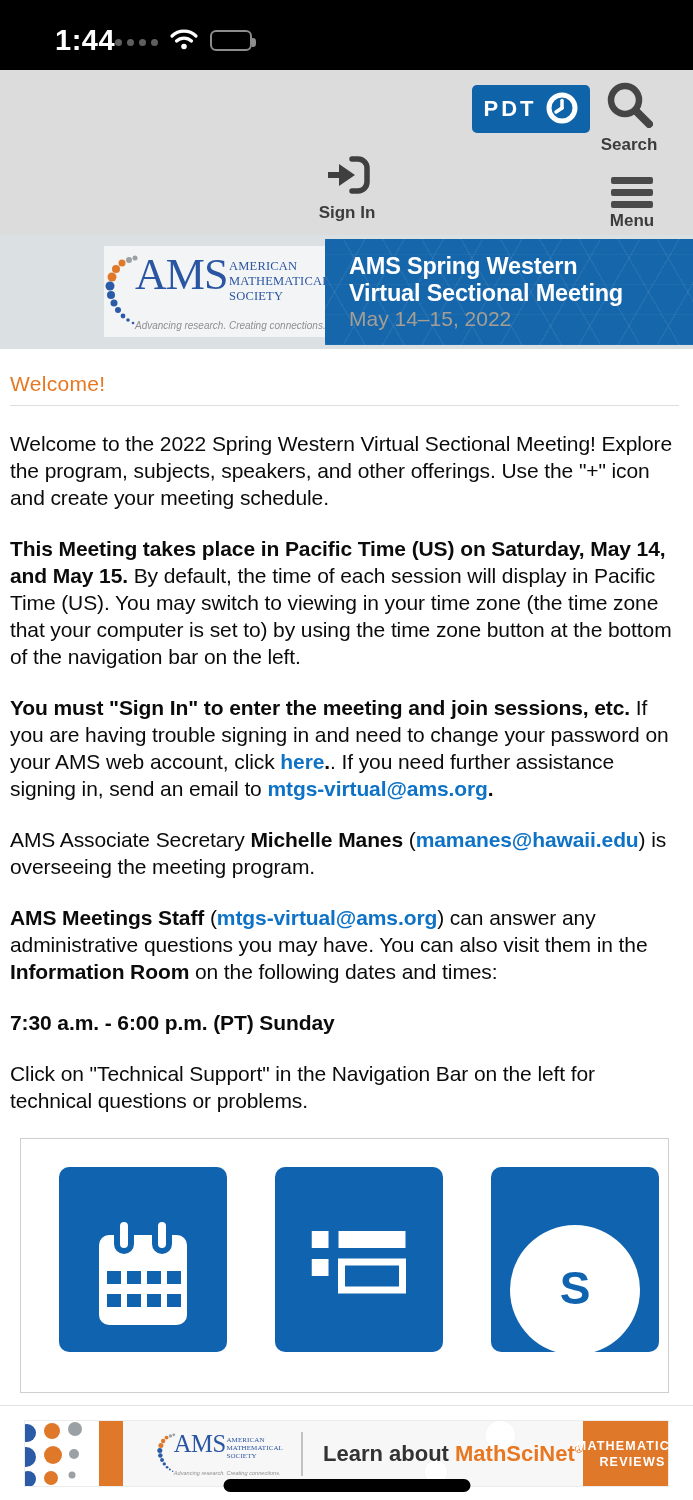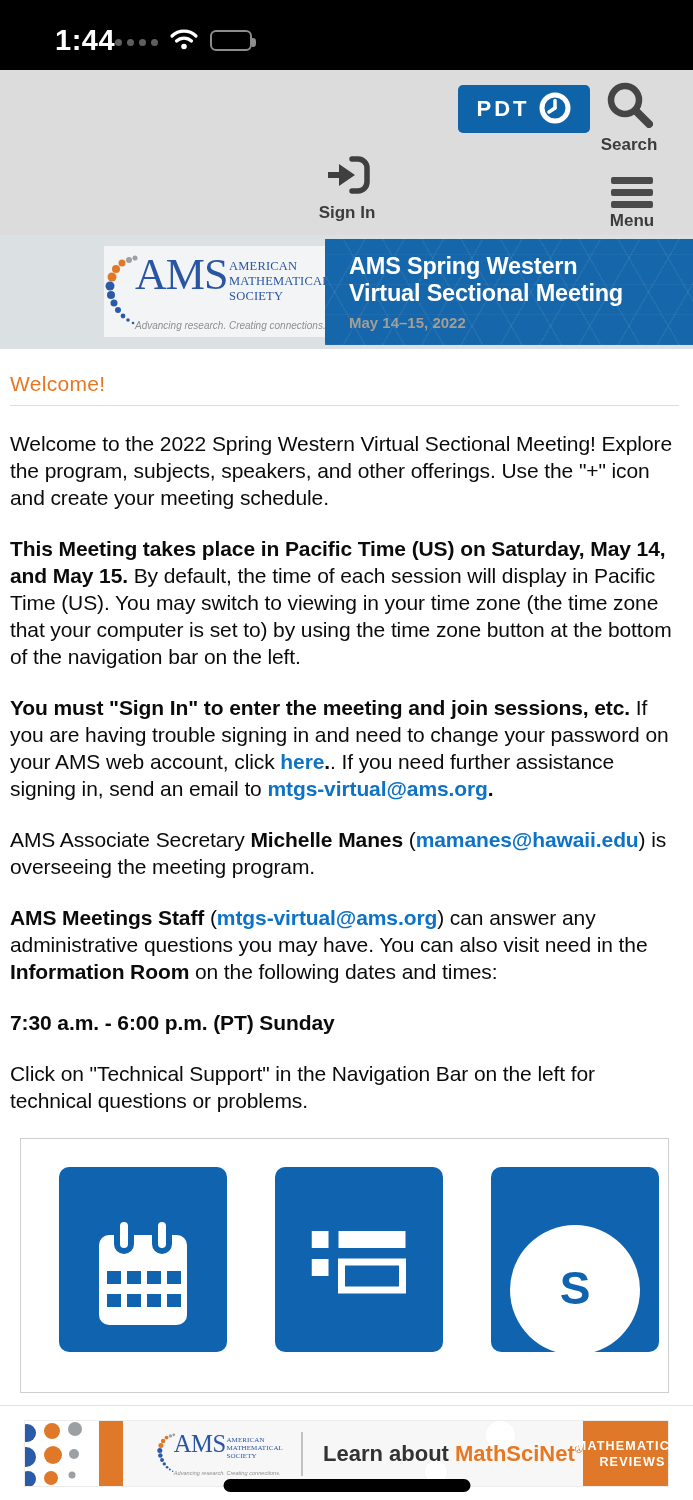--- a/index.html
+++ b/index.html
@@ -20,21 +20,21 @@
   .sig-dots{display:flex;gap:5px;margin-top:4px}
   .sig-dots i{width:7px;height:7px;border-radius:50%;background:#5f5f5f}
   .battery{position:relative;width:42px;height:21px;border:2px solid rgba(255,255,255,.55);
            border-radius:6px;padding:2px}
   .battery .lvl{width:100%;height:100%;background:#fff;border-radius:3px}
   .battery:after{content:"";position:absolute;right:-6px;top:6px;width:4px;height:9px;
                  background:rgba(255,255,255,.55);border-radius:0 3px 3px 0}
 
   
   .toolbar{height:165px;background:var(--toolbar_bg);position:relative}
-  .pdt-btn{position:absolute;right:103px;top:15px;width:132px;height:48px;border:none;
+  .pdt-btn{position:absolute;right:103px;top:15px;width:118px;height:48px;border:none;
            background:var(--brand_blue);border-radius:5px;display:flex;align-items:center;
            justify-content:center;gap:8px;cursor:pointer}
   .pdt-label{color:#fff;font-size:22px;font-weight:600;letter-spacing:3px;font-family:"Liberation Sans",sans-serif}
   .tool-item{position:absolute;text-align:center;cursor:pointer}
   .tool-label{font-size:17px;font-weight:bold;color:#3c3c3c;margin-top:3px;font-family:"Liberation Sans",sans-serif}
   .search-item{right:24px;top:10px;width:80px}
   .schedule-item{left:26px;top:82px;width:90px}
   .signin-item{left:287px;top:84px;width:120px}
   .menu-item{right:16px;top:100px;width:90px}
   .menu-bars{display:inline-flex;flex-direction:column;gap:5px;padding-top:6px}
@@ -51,21 +51,21 @@
             font-size:12.5px;line-height:15px;color:var(--logo_text_blue);letter-spacing:.2px}
   .ams-tagline{position:absolute;left:30px;bottom:0;width:189px;font-size:10px;font-style:italic;
                color:#8f8f8f;white-space:nowrap}
   .blue-banner{position:absolute;left:325px;top:4px;right:0;height:106px;background:var(--banner_blue);
     padding:14px 0 0 24px;cursor:default;
     background-image:
       repeating-linear-gradient(120deg,rgba(255,255,255,.06) 0 1.5px,transparent 1.5px 34px),
       repeating-linear-gradient(60deg,rgba(255,255,255,.06) 0 1.5px,transparent 1.5px 34px),
       repeating-linear-gradient(0deg,rgba(255,255,255,.04) 0 1.5px,transparent 1.5px 30px)}
   .banner-title{color:#fff;font-size:23.5px;font-weight:bold;line-height:27px;letter-spacing:-.2px}
-  .banner-dates{color:#a49e94;font-weight:bold;font-size:15px;margin-top:7px}
+  .banner-dates{color:#a49e94;font-weight:normal;font-size:21px;}
 
   
   .content{padding:0 14px 0 10px;background:#fff}
   .welcome{color:var(--accent_orange);font-size:21px;font-weight:normal;letter-spacing:.3px;
            margin:23px 0 0 0}
   .rule{border:none;border-top:1px solid #ddd;margin:9px 0 0 0}
   .content p{font-size:21px;line-height:27px;margin:24px 0 0 0;letter-spacing:-.1px;color:#0b0b0b}
   .content a{color:var(--link_blue);font-weight:bold;text-decoration:none;cursor:pointer}
   .hours{color:var(--hours_blue);font-weight:bold}
 
@@ -211,21 +211,21 @@
   <hr class="rule">
 
   <p><span>Welcome to the 2022 Spring Western Virtual Sectional Meeting!  Explore the program, subjects, speakers, and other offerings. Use the "+"  icon and create your meeting schedule.</span></p>
 
   <p><b>This Meeting takes place in Pacific Time (US) on Saturday, May 14, and May 15.</b><span> By default, the time of each session will display in Pacific Time (US). You may switch to viewing in your time zone (the time zone that your computer is set to) by using the time zone button at the bottom of the navigation bar on the left.</span></p>
 
   <p><b>You must "Sign In" to enter the meeting and join sessions, etc.</b><span> If you are having trouble signing in and need to change your password on your AMS web account, click </span><a>here</a><b>.</b><span>. If you need further assistance signing in, send an email to </span><a>mtgs-virtual@ams.org</a><b>.</b></p>
 
   <p><span>AMS Associate Secretary </span><b>Michelle Manes</b><span> (</span><a>mamanes@hawaii.edu</a><span>) is overseeing the meeting program.</span></p>
 
-  <p><b>AMS Meetings Staff</b><span> (</span><a>mtgs-virtual@ams.org</a><span>) can answer any administrative questions you may have. You can also visit need in the </span><b>Information Room</b><span> on the following dates and times:</span></p>
+  <p><b>AMS Meetings Staff</b><span> (</span><a>mtgs-virtual@ams.org</a><span>) can answer any administrative questions you may have. You can also visit them in the </span><b>Information Room</b><span> on the following dates and times:</span></p>
 
   <p class="hours">7:30 a.m. - 6:00 p.m. (PT) Sunday</p>
 
   <p>Click on "Technical Support" in the Navigation Bar on the left for technical questions or problems.</p>
 
   <div class="tiles-box">
     <div class="tile tile-cal">
       <svg width="100" height="110" viewBox="0 0 100 110">
         <rect x="6" y="16" width="88" height="90" rx="10" fill="#fff"></rect>
         <rect x="24" y="0" width="14" height="32" rx="7" fill="#fff" stroke="#1063ae" stroke-width="6"></rect>

